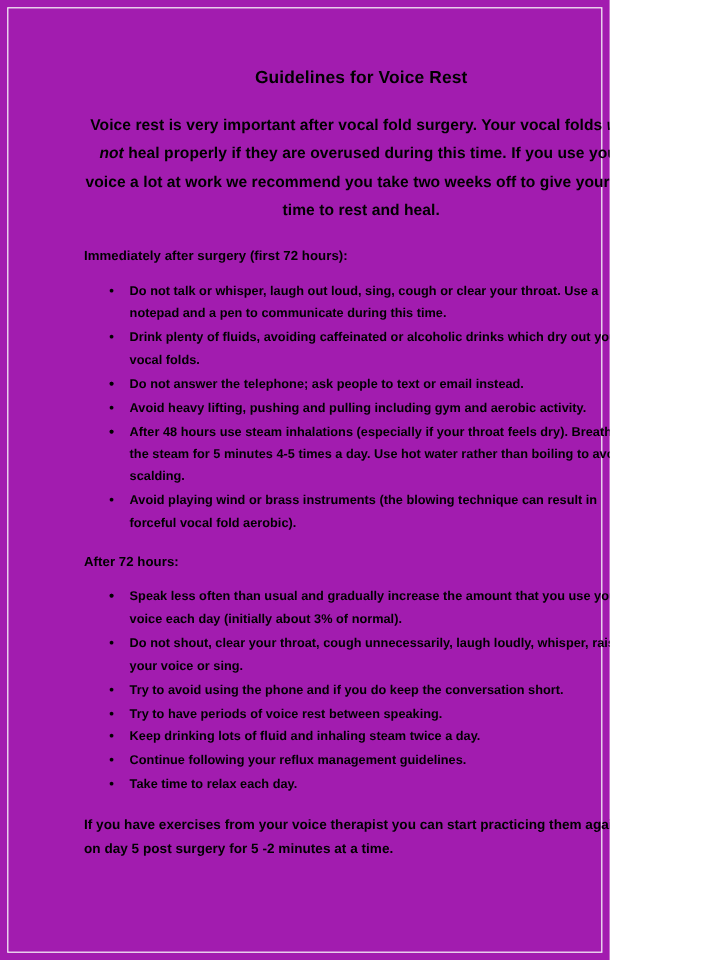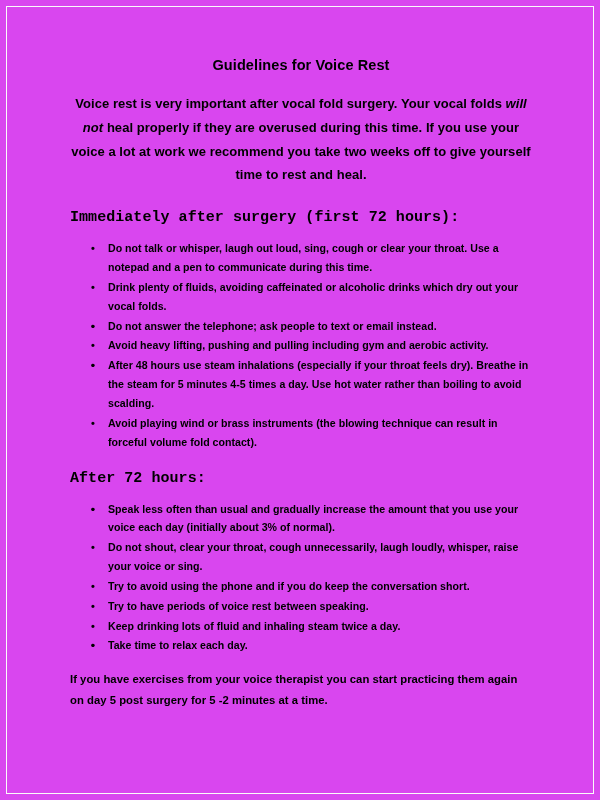--- a/index.html
+++ b/index.html
@@ -10,23 +10,23 @@
   }
 
   body {
     font-family: "Liberation Sans", sans-serif;
     color: #000000;
     -webkit-font-smoothing: antialiased;
   }
 
   #page {
     position: relative;
-    width: 600px;
+    width: 508px;
     height: 800px;
-    background: #d946ef;
+    background: #a21caf;
     overflow: hidden;
     box-sizing: border-box;
   }
 
   
   #page-frame {
     position: absolute;
     left: 6px;
     top: 6px;
     right: 6px;
@@ -59,26 +59,25 @@
     margin: 0 0 20px 0;
     letter-spacing: 0.05px;
   }
 
   .intro-paragraph .em {
     font-style: italic;
     font-weight: bold;
   }
 
   .section-heading {
-    font-size: 15px;
+    font-size: 11px;
     font-weight: bold;
     margin: 0 0 11px 0;
     line-height: 1.4;
     letter-spacing: 0.05px;
-    font-family: Liberation Mono, monospace;
   }
 
   .section-heading.tight {
     margin-top: 16px;
   }
 
   ul.bullets {
     list-style: none;
     margin: 0 0 14px 0;
     padding: 0;
@@ -148,21 +147,21 @@
       </li>
       <li>
         <span class="bullet-dot">•</span>
       </li>
       <li>
         <span class="bullet-dot">•</span>
         <span>After 48 hours use steam inhalations (especially if your throat feels dry). Breathe in the steam for 5 minutes 4-5 times a day. Use hot water rather than boiling to avoid scalding.</span>
       </li>
       <li>
         <span class="bullet-dot">•</span>
-        <span>Avoid playing wind or brass instruments (the blowing technique can result in forceful volume fold contact).</span>
+        <span>Avoid playing wind or brass instruments (the blowing technique can result in forceful vocal fold aerobic).</span>
       </li>
     </ul>
 
     <h2 class="section-heading tight">After 72 hours:</h2>
 
     <ul class="bullets">
       <li>
         <span class="bullet-dot">•</span>
       </li>
       <li>
@@ -180,20 +179,21 @@
       <li>
         <span class="bullet-dot">•</span>
         <span>Try to have periods of voice rest between speaking.</span>
       </li>
       <li>
         <span class="bullet-dot">•</span>
         <span>Keep drinking lots of fluid and inhaling steam twice a day.</span>
       </li>
       <li>
         <span class="bullet-dot">•</span>
+        <span>Continue following your reflux management guidelines.</span>
       </li>
       <li>
         <span class="bullet-dot">•</span>
         <span>Take time to relax each day.</span>
       </li>
     </ul>
 
     <p class="closing-paragraph">If you have exercises from your voice therapist you can start practicing them again on day 5 post surgery for 5 -2 minutes at a time.</p>
 
   </div>

